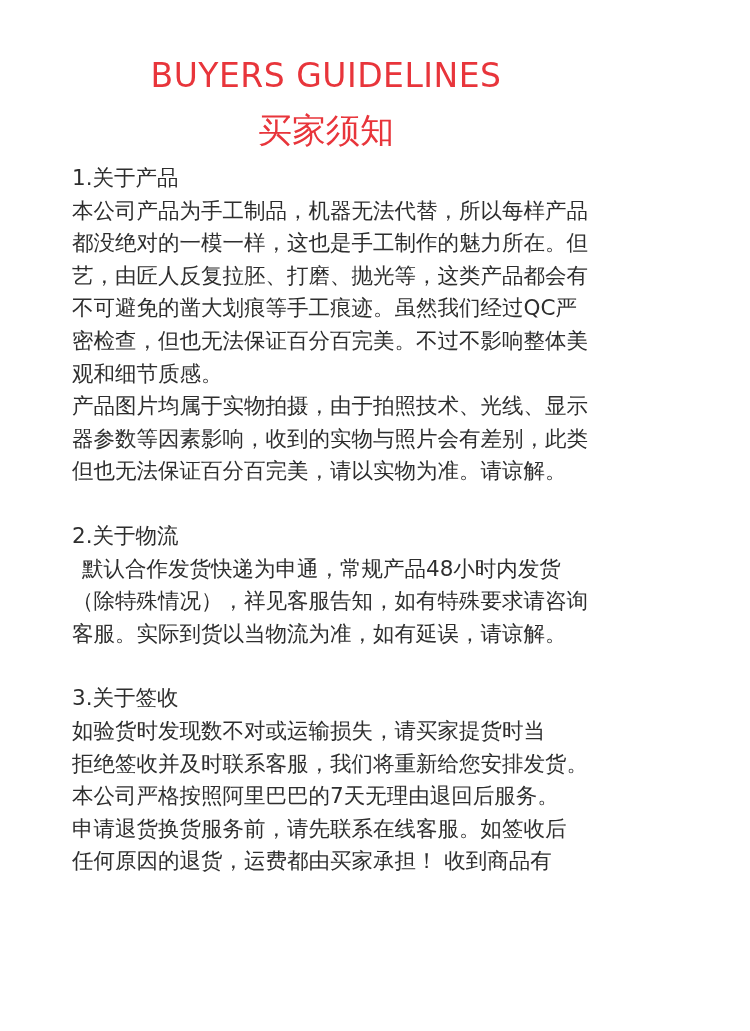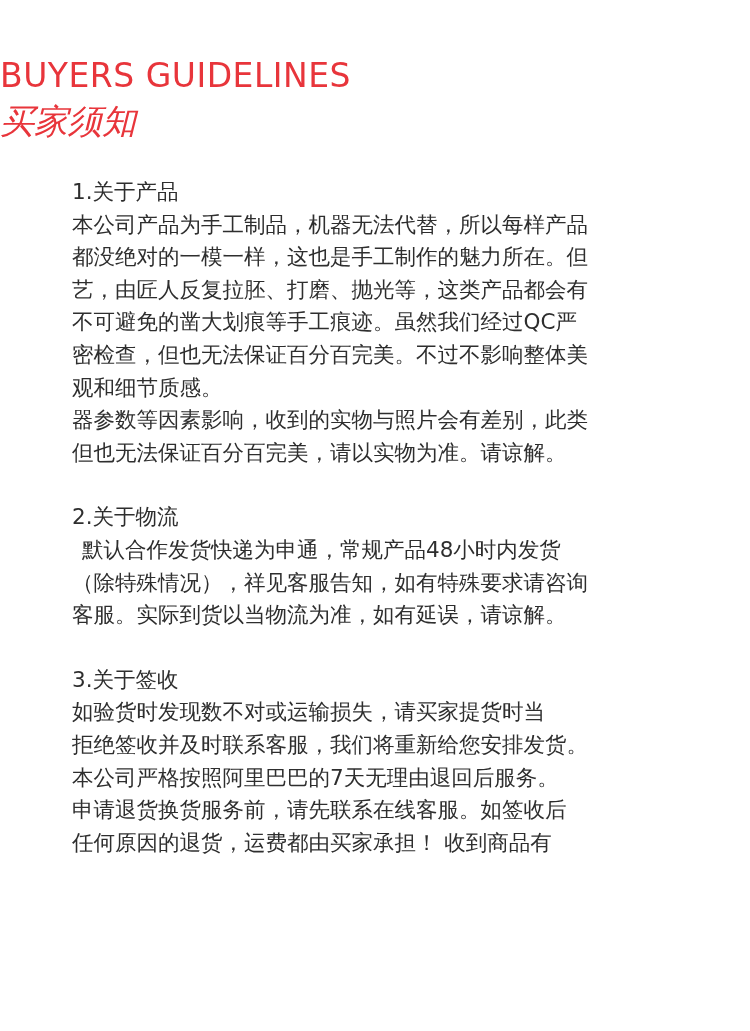--- a/index.html
+++ b/index.html
@@ -1,22 +1,22 @@
 <!DOCTYPE html>
 <html><head>
   <meta charset="utf-8">
   <style>
     html, body { margin: 0; padding: 0; background: #ffffff; }
     body { width: 750px; height: 1031px; position: relative; overflow: hidden;
            font-family: "DejaVu Sans", "Liberation Sans", sans-serif; color: #2e2e2e; }
-    .header { position: absolute; top: 56px; left: 0; width: 652px; color: #e8353b; }
+    .header { position: absolute; top: 56px; left: 0; width: 652px; text-align: center; color: #e8353b; }
     .title-en { font-size: 33px; line-height: 40px; letter-spacing: 0.5px; font-family: "DejaVu Sans", sans-serif; }
-    .title-zh { font-size: 34px; line-height: 46px; margin-top: 2px; font-style: italic; }
+    .title-zh { font-size: 34px; line-height: 46px; margin-top: 11px; }
     .content { position: absolute; top: 162px; left: 72px; width: 620px; font-size: 21.5px; line-height: 32.6px; }
-    .section { margin-bottom: 32px; margin-top: 14px; }
+    .section { margin-bottom: 32px; }
     .line { white-space: nowrap; display: block; }
     .sec-title { white-space: nowrap; display: block; }
     .indent { padding-left: 10px; }
   </style>
 </head>
 <body>
 
 <div class="header">
   <div class="title-en">BUYERS GUIDELINES</div>
   <div class="title-zh">买家须知</div>
@@ -24,20 +24,21 @@
 
 <div class="content">
   <div class="section">
     <span class="sec-title">1.关于产品</span>
     <span class="line">本公司产品为手工制品，机器无法代替，所以每样产品</span>
     <span class="line">都没绝对的一模一样，这也是手工制作的魅力所在。但</span>
     <span class="line">艺，由匠人反复拉胚、打磨、抛光等，这类产品都会有</span>
     <span class="line">不可避免的凿大划痕等手工痕迹。虽然我们经过QC严</span>
     <span class="line">密检查，但也无法保证百分百完美。不过不影响整体美</span>
     <span class="line">观和细节质感。</span>
+    <span class="line">产品图片均属于实物拍摄，由于拍照技术、光线、显示</span>
     <span class="line">器参数等因素影响，收到的实物与照片会有差别，此类</span>
     <span class="line">但也无法保证百分百完美，请以实物为准。请谅解。</span>
   </div>
 
   <div class="section">
     <span class="sec-title">2.关于物流</span>
     <span class="line indent"> 默认合作发货快递为申通，常规产品48小时内发货</span>
     <span class="line">（除特殊情况），祥见客服告知，如有特殊要求请咨询</span>
     <span class="line">客服。实际到货以当物流为准，如有延误，请谅解。</span>
   </div>

